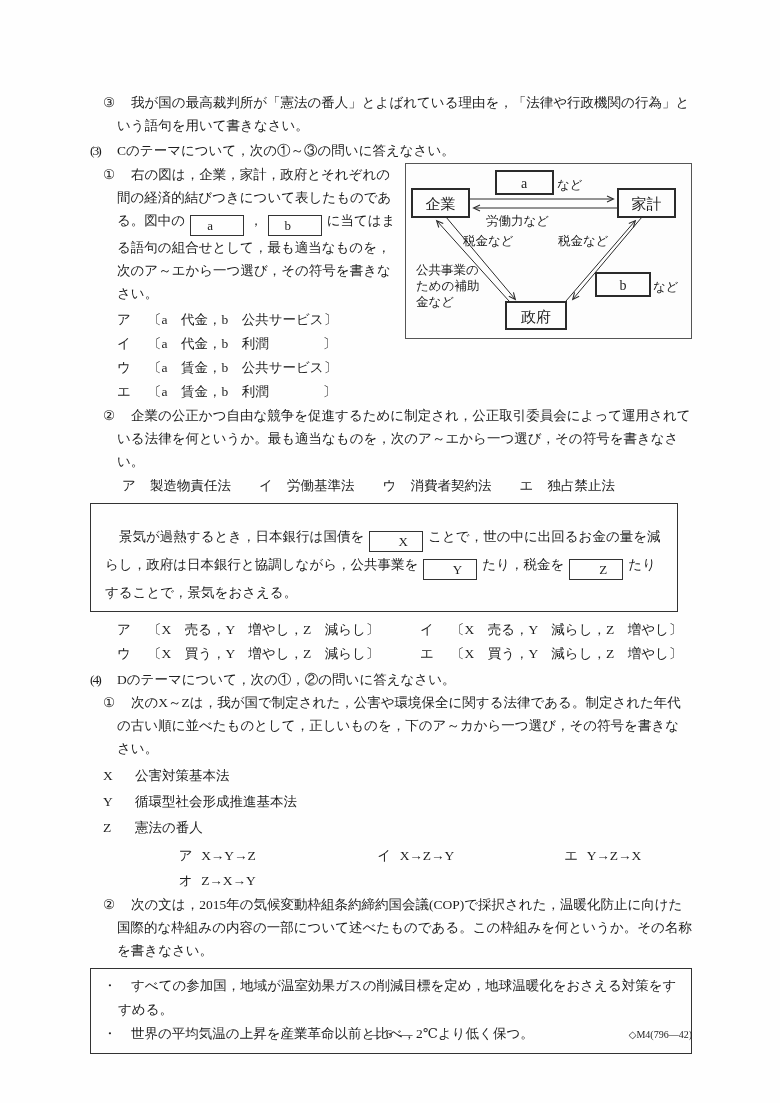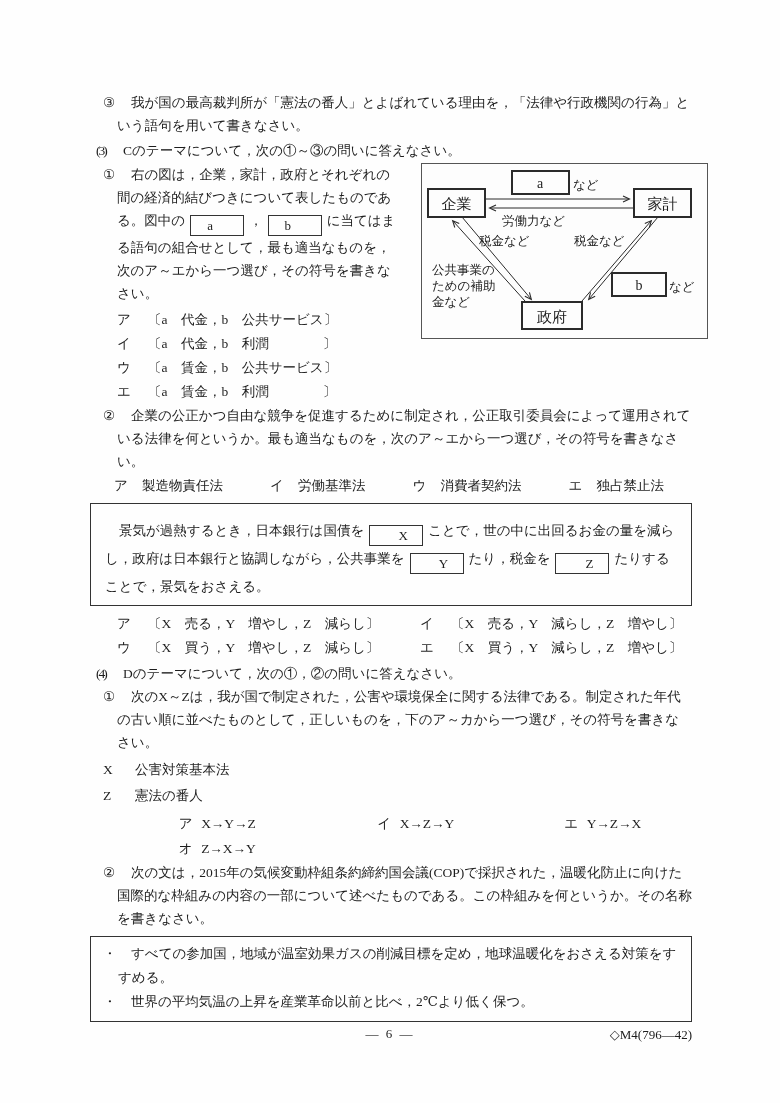--- a/index.html
+++ b/index.html
@@ -9,63 +9,63 @@
     background:#fefefe; color:#1d1d1d;
     font-family:"Liberation Serif","DejaVu Serif",serif;
     font-size:13.5px; line-height:23px;
     padding:91px 88px 0 88px;
   }
   p { margin:0; }
   
   .hang { padding-left:14px; text-indent:-14px; margin-left:15px; }
   .marker { display:inline-block; width:28px; text-indent:0; }
   
-  .sec-head { margin-left:8px; margin-top:2px; }
+  .sec-head { margin-left:2px; margin-top:2px; }
   .sec-marker { display:inline-block; width:27px; letter-spacing:-2px; }
   
-  .row { display:flex; margin-left:15px; gap:20px; align-items:flex-start; margin-top:1px; }
+  .row { display:flex; margin-left:15px; gap:4px; align-items:flex-start; margin-top:1px; }
   .col-left { width:298px; flex:none; }
   .row .hang { margin-left:0; }
   .opts { margin-top:3px; }
   .opt { margin-left:14px; line-height:24px; }
   .okey { display:inline-block; width:31px; }
   
   .ibox {
     display:inline-block; min-width:54px; height:21px; line-height:19px;
     border:1.6px solid #333; text-align:center; vertical-align:-5px;
     margin:0 5px; font-size:13px;
   }
   
   .fig { flex:none; width:287px; height:176px; border:1.6px solid #555; background:#fdfdfd; }
   .fig svg { display:block; }
   .fig text { fill:#1d1d1d; }
   
-  .optrow { display:flex; gap:47px; margin-left:26px; line-height:25px; }
+  .optrow { display:flex; gap:28px; margin-left:34px; line-height:25px; }
   .optrow .okey { width:28px; }
   
   .statement {
-    border:1.6px solid #333; margin:5px 0 6px 2px; padding:14px 14px 6px 14px;
+    border:1.6px solid #333; margin:5px 14px 6px 2px; padding:20px 14px 6px 14px;
     text-indent:14px; line-height:25px;
   }
   
   .optgrid2 { display:grid; grid-template-columns:303px 1fr; margin-left:29px; line-height:24px; }
   
   .laws { margin:3px 0 2px 15px; line-height:26px; }
   .lkey { display:inline-block; width:32px; }
   
   .optgrid3 { display:grid; grid-template-columns:210px 187px 1fr; margin-left:20px; line-height:25px;text-align:center; }
   .optgrid3 .okey { width:31px; }
   
   .bulletbox { border:1.6px solid #333; margin:6px 0 0 2px; padding:5px 12px 7px 12px; }
   .bullet { padding-left:15px; text-indent:-15px; line-height:24px; }
   .bkey { display:inline-block; width:28px; text-indent:0; }
   
   .footer { position:absolute; left:88px; right:88px; top:1022px; height:20px; font-size:13px; }
   .pageno { position:absolute; left:0; right:0; text-align:center; letter-spacing:2px; }
-  .code { position:absolute; right:0; top:1px; font-size:13px; }
+  .code { position:absolute; right:0; top:1px; font-size:10px; }
 </style>
 </head>
 <body>
 
 <div class="page">
 
   <p class="hang"><span class="marker">③</span><span>我が国の最高裁判所が「憲法の番人」とよばれている理由を，「法律や行政機関の行為」という語句を用いて書きなさい。</span></p>
 
   <p class="sec-head"><span class="sec-marker">(3)</span><span>Cのテーマについて，次の①～③の問いに答えなさい。</span></p>
 
@@ -136,20 +136,21 @@
     <span><span class="okey">イ</span><span>〔X　売る，Y　減らし，Z　増やし〕</span></span>
     <span><span class="okey">ウ</span><span>〔X　買う，Y　増やし，Z　減らし〕</span></span>
     <span><span class="okey">エ</span><span>〔X　買う，Y　減らし，Z　増やし〕</span></span>
   </div>
 
   <p class="sec-head"><span class="sec-marker">(4)</span><span>Dのテーマについて，次の①，②の問いに答えなさい。</span></p>
 
   <p class="hang"><span class="marker">①</span><span>次のX～Zは，我が国で制定された，公害や環境保全に関する法律である。制定された年代の古い順に並べたものとして，正しいものを，下のア～カから一つ選び，その符号を書きなさい。</span></p>
   <div class="laws">
     <p><span class="lkey">X</span><span>公害対策基本法</span></p>
+    <p><span class="lkey">Y</span><span>循環型社会形成推進基本法</span></p>
     <p><span class="lkey">Z</span><span>憲法の番人</span></p>
   </div>
   <div class="optgrid3">
     <span><span class="okey">ア</span><span>X→Y→Z</span></span>
     <span><span class="okey">イ</span><span>X→Z→Y</span></span>
     <span><span class="okey">エ</span><span>Y→Z→X</span></span>
     <span><span class="okey">オ</span><span>Z→X→Y</span></span>
   </div>
 
   <p class="hang"><span class="marker">②</span><span>次の文は，2015年の気候変動枠組条約締約国会議(COP)で採択された，温暖化防止に向けた国際的な枠組みの内容の一部について述べたものである。この枠組みを何というか。その名称を書きなさい。</span></p>

